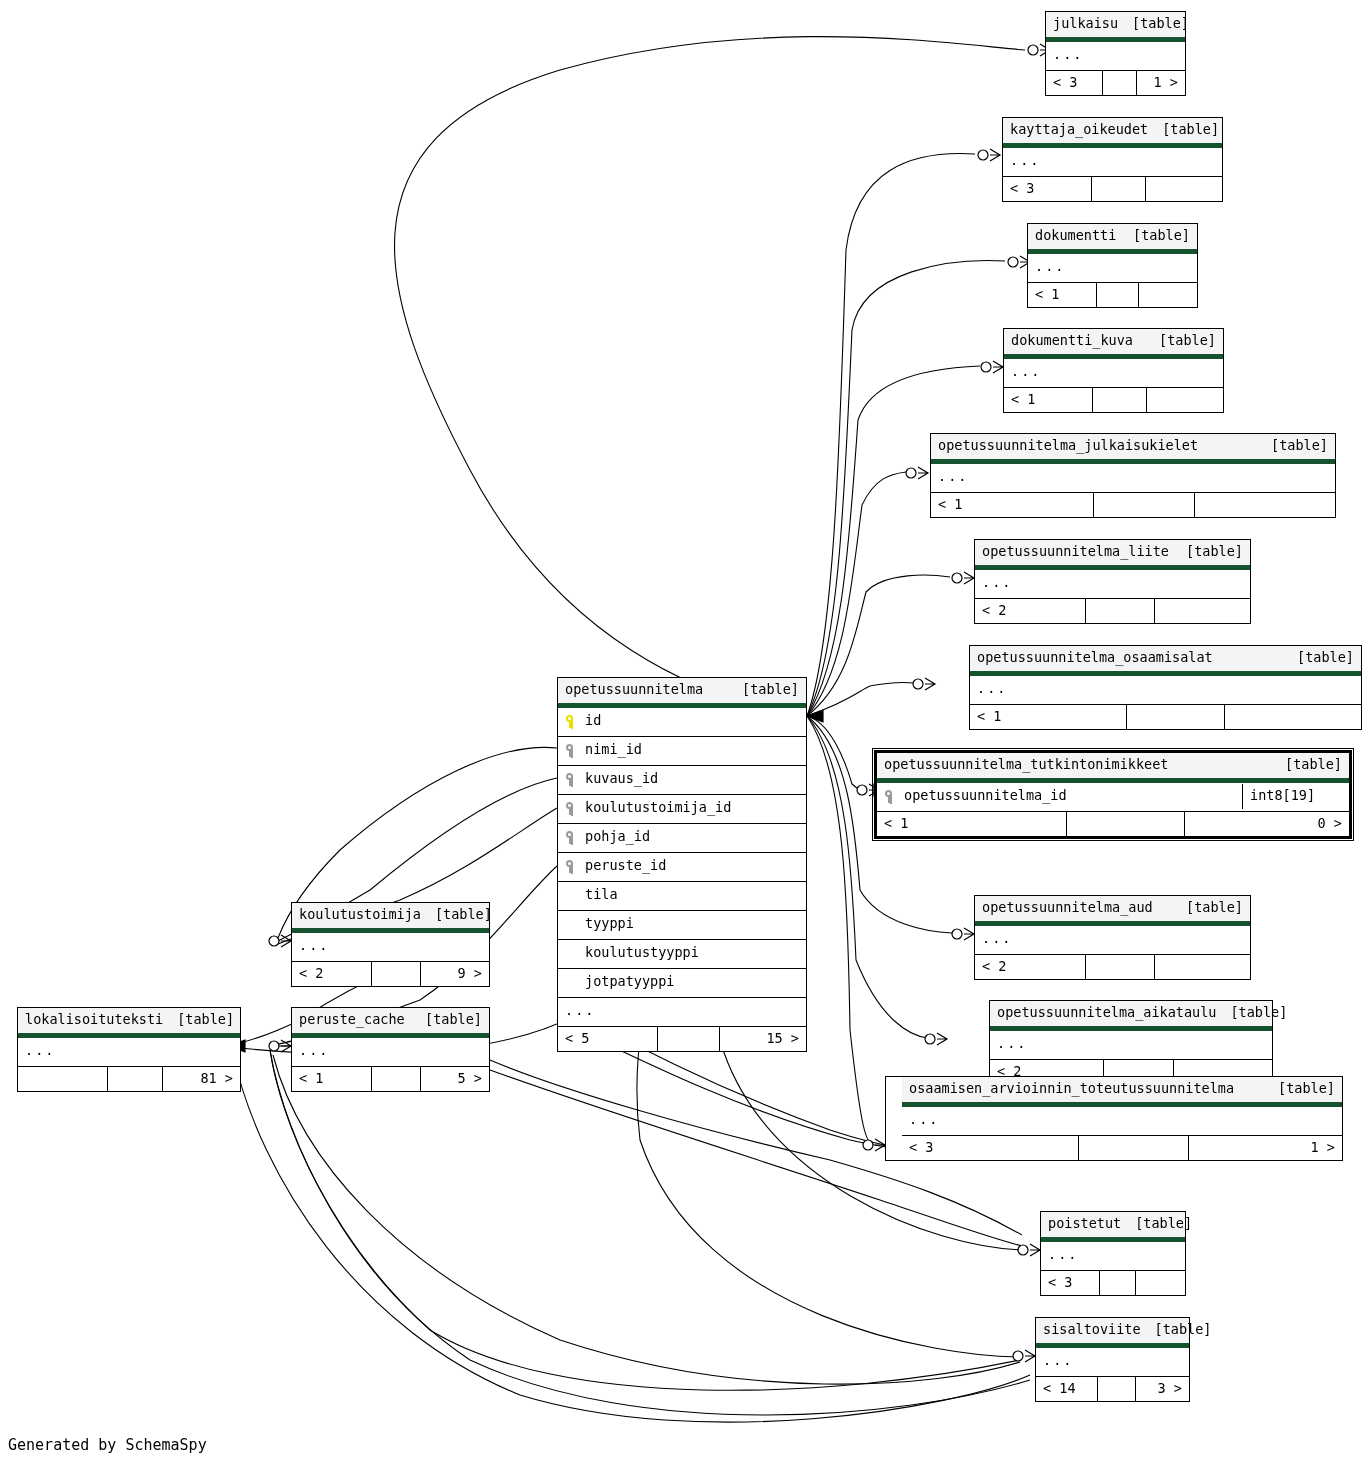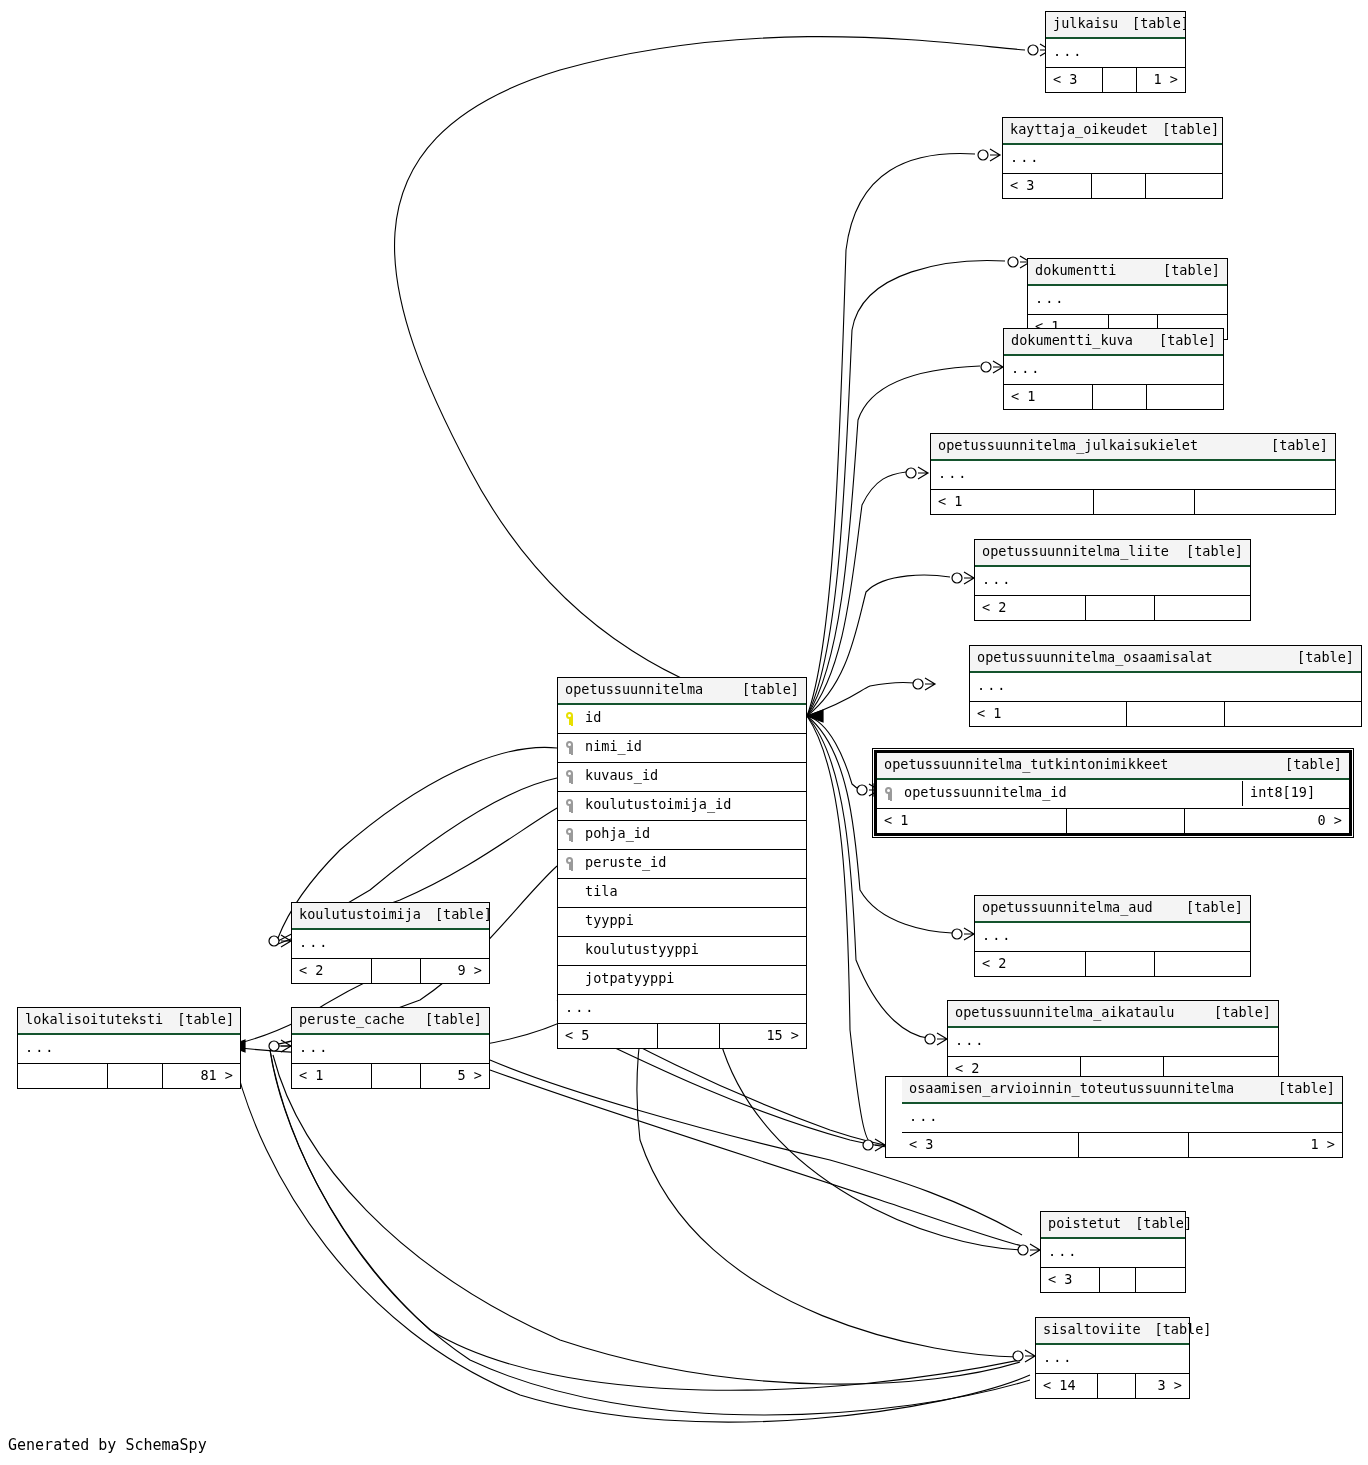--- a/index.html
+++ b/index.html
@@ -38,21 +38,21 @@
   .tbl.focus {
     border: 3px solid #000000;
     outline: 1px solid #000000;
     outline-offset: 1px;
   }
   .tbl-head {
     display: flex;
     align-items: center;
     justify-content: space-between;
     background: #f4f4f4;
-    border-bottom: 2px solid #14532d;
+    border-bottom: 5px solid #14532d;
     padding: 5px 7px 6px 7px;
     white-space: nowrap;
   }
   .tbl-head .tname { padding-right: 14px; }
   .tbl-head .ttag  { }
   .row {
     display: flex;
     align-items: center;
     border-bottom: 1px solid #000000;
     padding: 5px 7px 6px 7px;
@@ -223,21 +223,21 @@
         </div>
         <div class="row ellipsis">
           <span class="colname">...</span>
         </div>
         <div class="foot">
           <div class="cell c1">&lt; 3</div>
           <div class="cell c2"></div>
           <div class="cell c3"></div>
         </div>
       </div>
-      <div class="tbl" style="left: 1027px; top: 223px; width: 201px; margin-top: 35px;">
+      <div class="tbl" style="left: 1027px; top: 223px; width: 171px;">
         <div class="tbl-head">
           <span class="tname">dokumentti</span>
           <span class="ttag">[table]</span>
         </div>
         <div class="row ellipsis">
           <span class="colname">...</span>
         </div>
         <div class="foot">
           <div class="cell c1">&lt; 1</div>
           <div class="cell c2"></div>
@@ -323,21 +323,21 @@
         </div>
         <div class="row ellipsis">
           <span class="colname">...</span>
         </div>
         <div class="foot">
           <div class="cell c1">&lt; 2</div>
           <div class="cell c2"></div>
           <div class="cell c3"></div>
         </div>
       </div>
-      <div class="tbl" style="left: 947px; top: 1000px; width: 332px;">
+      <div class="tbl" style="left: 989px; top: 1000px; width: 284px;">
         <div class="tbl-head">
           <span class="tname">opetussuunnitelma_aikataulu</span>
           <span class="ttag">[table]</span>
         </div>
         <div class="row ellipsis">
           <span class="colname">...</span>
         </div>
         <div class="foot">
           <div class="cell c1">&lt; 2</div>
           <div class="cell c2"></div>

